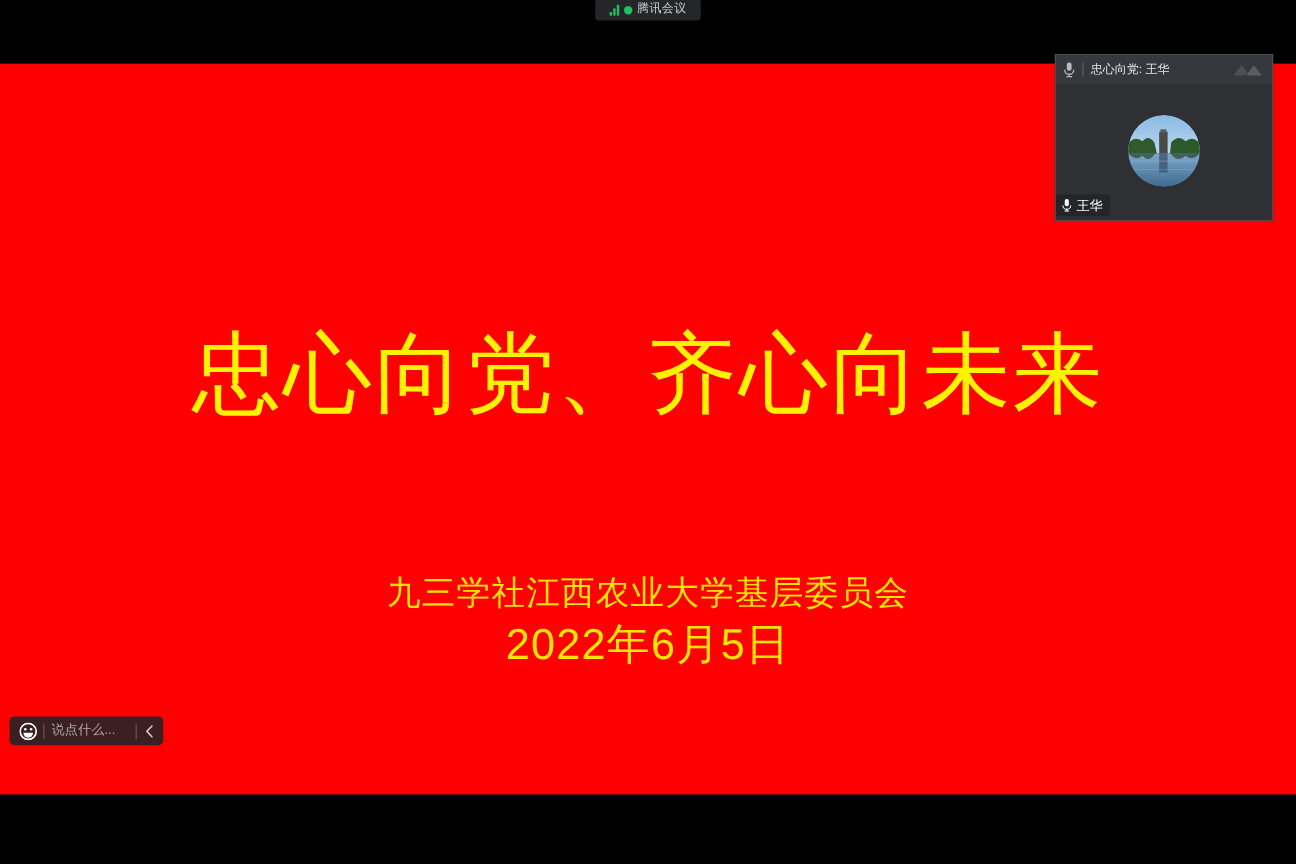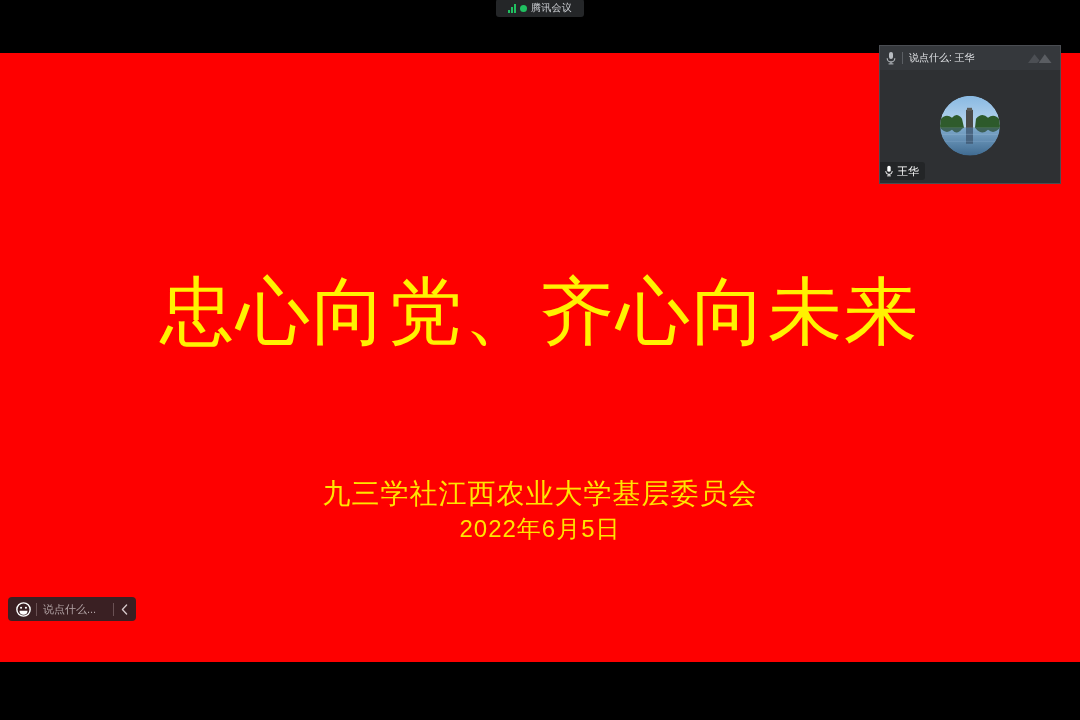--- a/index.html
+++ b/index.html
@@ -107,21 +107,21 @@
     letter-spacing: 1px;
     white-space: nowrap;
   }
   #slide-date {
     position: absolute;
     left: 0;
     right: 0;
     top: 460px;
     text-align: center;
     color: #ffe400;
-    font-size: 24px;
+    font-size: 36px;
     line-height: 1.35;
     letter-spacing: 1px;
     white-space: nowrap;
   }
 
   
   #video-panel {
     position: absolute;
     left: 879px;
     top: 45px;
@@ -279,21 +279,21 @@
   <div id="video-panel">
 
     <div id="video-header">
       <svg class="mic-icon" viewBox="0 0 14 16">
         <rect x="5" y="2" width="4" height="7" rx="2" fill="#b8bcc1"></rect>
         <path d="M3.2 8.2a3.8 3.8 0 0 0 7.6 0" fill="none" stroke="#b8bcc1" stroke-width="1.1"></path>
         <rect x="6.5" y="11.4" width="1" height="2.4" fill="#b8bcc1"></rect>
         <rect x="4.6" y="13.4" width="4.8" height="1" fill="#b8bcc1"></rect>
       </svg>
       <span class="header-divider"></span>
-      <span id="video-speaking-label">说点什么: 王华</span>
+      <span id="video-speaking-label">忠心向党: 王华</span>
       <svg id="tm-logo" viewBox="0 0 30 14">
         <path d="M2 12 L8.5 3.2 L13.5 9.4 L11.2 12 Z" fill="#4c4f54"></path>
         <path d="M12.6 12 L18.8 3.2 L25.5 12 Z" fill="#5a5d62"></path>
       </svg>
     </div>
 
     <div id="video-body">
       <div id="avatar">
         <svg width="60" height="60" viewBox="0 0 60 60">
           <defs>

